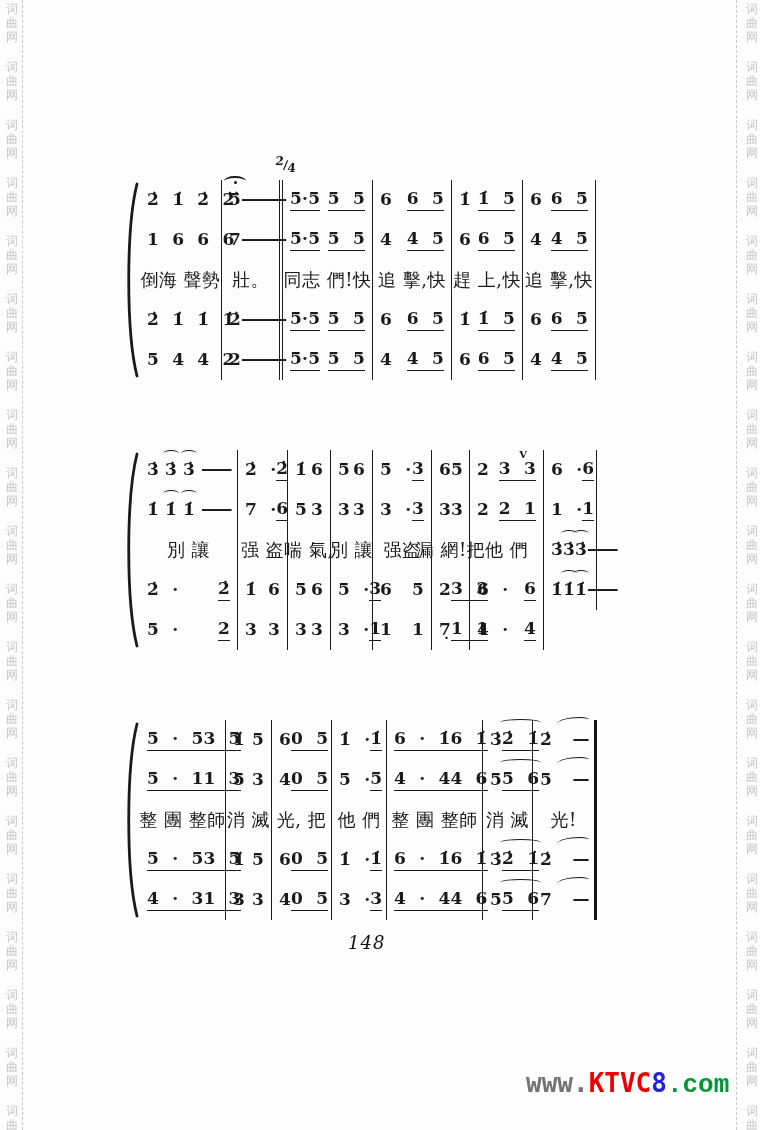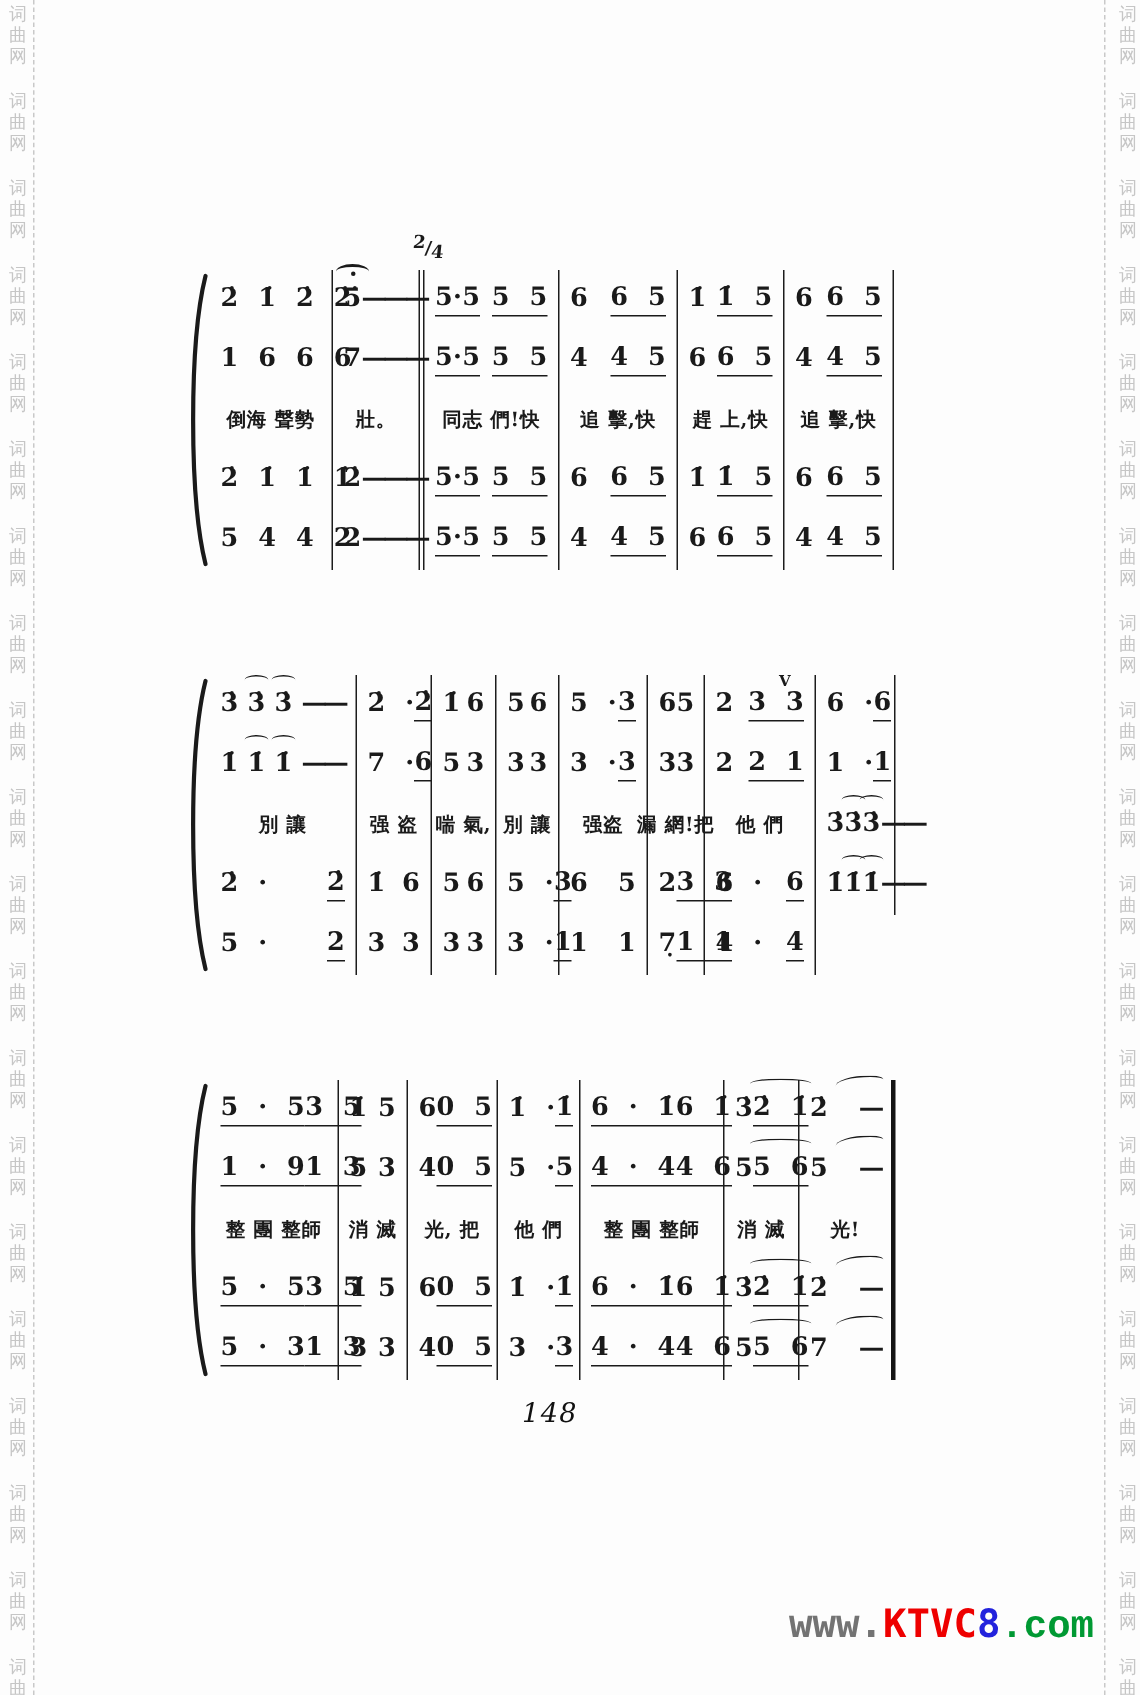--- a/index.html
+++ b/index.html
@@ -10,21 +10,21 @@
           color:#c6c6c6;font:400 12px "DejaVu Sans","Liberation Sans",sans-serif;text-align:center}
   .wm-g{display:flex;flex-direction:column;line-height:14px;margin-bottom:16px}
   .system{position:absolute;display:flex;align-items:stretch}
   .brace{flex:0 0 18px;position:relative}
   .grid{display:grid;grid-auto-rows:40px}
   .cell{border-right:1.5px solid #1c1c1c;display:flex;align-items:center;
         justify-content:space-between;padding:0 7px;position:relative;overflow:visible}
   .cell.dbl{border-right:4px double #1c1c1c}
   .cell.thick{border-right:3px solid #141414}
   .mus{font-weight:700;font-size:17px;letter-spacing:.2px}
-  .lyr{font-weight:700;font-size:13px;white-space:pre;justify-content:center;letter-spacing:.5px}
+  .lyr{font-weight:400;font-size:18px;white-space:pre;justify-content:center;letter-spacing:.5px}
   .g{position:relative;white-space:pre;line-height:1.15;word-spacing:7px}
   .g.u{border-bottom:1.7px solid #1a1a1a;padding-bottom:1.5px}
   .g.dash{letter-spacing:-2.5px}
   .g.arc::before{content:"";position:absolute;left:-2px;right:-2px;top:-10px;height:6px;
       border-top:1.7px solid #1a1a1a;border-radius:60% 60% 0 0}
   .g.dash.arc::before{left:-16px;right:-2px;top:-13px;height:9px;border-radius:80% 30% 0 0}
   .g.ferm::before{content:"";position:absolute;left:-5px;right:-5px;top:-14px;height:8px;
       border-top:2px solid #1a1a1a;border-radius:50% 50% 0 0}
   .g.ferm::after{content:"";position:absolute;top:-9px;left:50%;margin-left:-1px;
       width:3px;height:3px;background:#1a1a1a;border-radius:50%}
@@ -537,21 +537,21 @@
         </div>
         <div class="cell mus">
           <span class="g">3̇</span>
           <span class="g u arc">2̇ 1̇</span>
         </div>
         <div class="cell mus thick">
           <span class="g">2̇</span>
           <span class="g arc dash">—</span>
         </div>
         <div class="cell mus">
-          <span class="g u">1 · 9</span>
+          <span class="g u">5 · 1</span>
           <span class="g u">1 3</span>
         </div>
         <div class="cell mus">
           <span class="g">5</span>
           <span class="g">3</span>
         </div>
         <div class="cell mus">
           <span class="g">4</span>
           <span class="g u">0 5</span>
         </div>
@@ -600,21 +600,21 @@
         </div>
         <div class="cell mus">
           <span class="g">3̇</span>
           <span class="g u arc">2̇ 1̇</span>
         </div>
         <div class="cell mus thick">
           <span class="g">2̇</span>
           <span class="g arc dash">—</span>
         </div>
         <div class="cell mus">
-          <span class="g u">5 · 3</span>
+          <span class="g u">4 · 3</span>
           <span class="g u">1 3</span>
         </div>
         <div class="cell mus">
           <span class="g">3</span>
           <span class="g">3</span>
         </div>
         <div class="cell mus">
           <span class="g">4</span>
           <span class="g u">0 5</span>
         </div>

